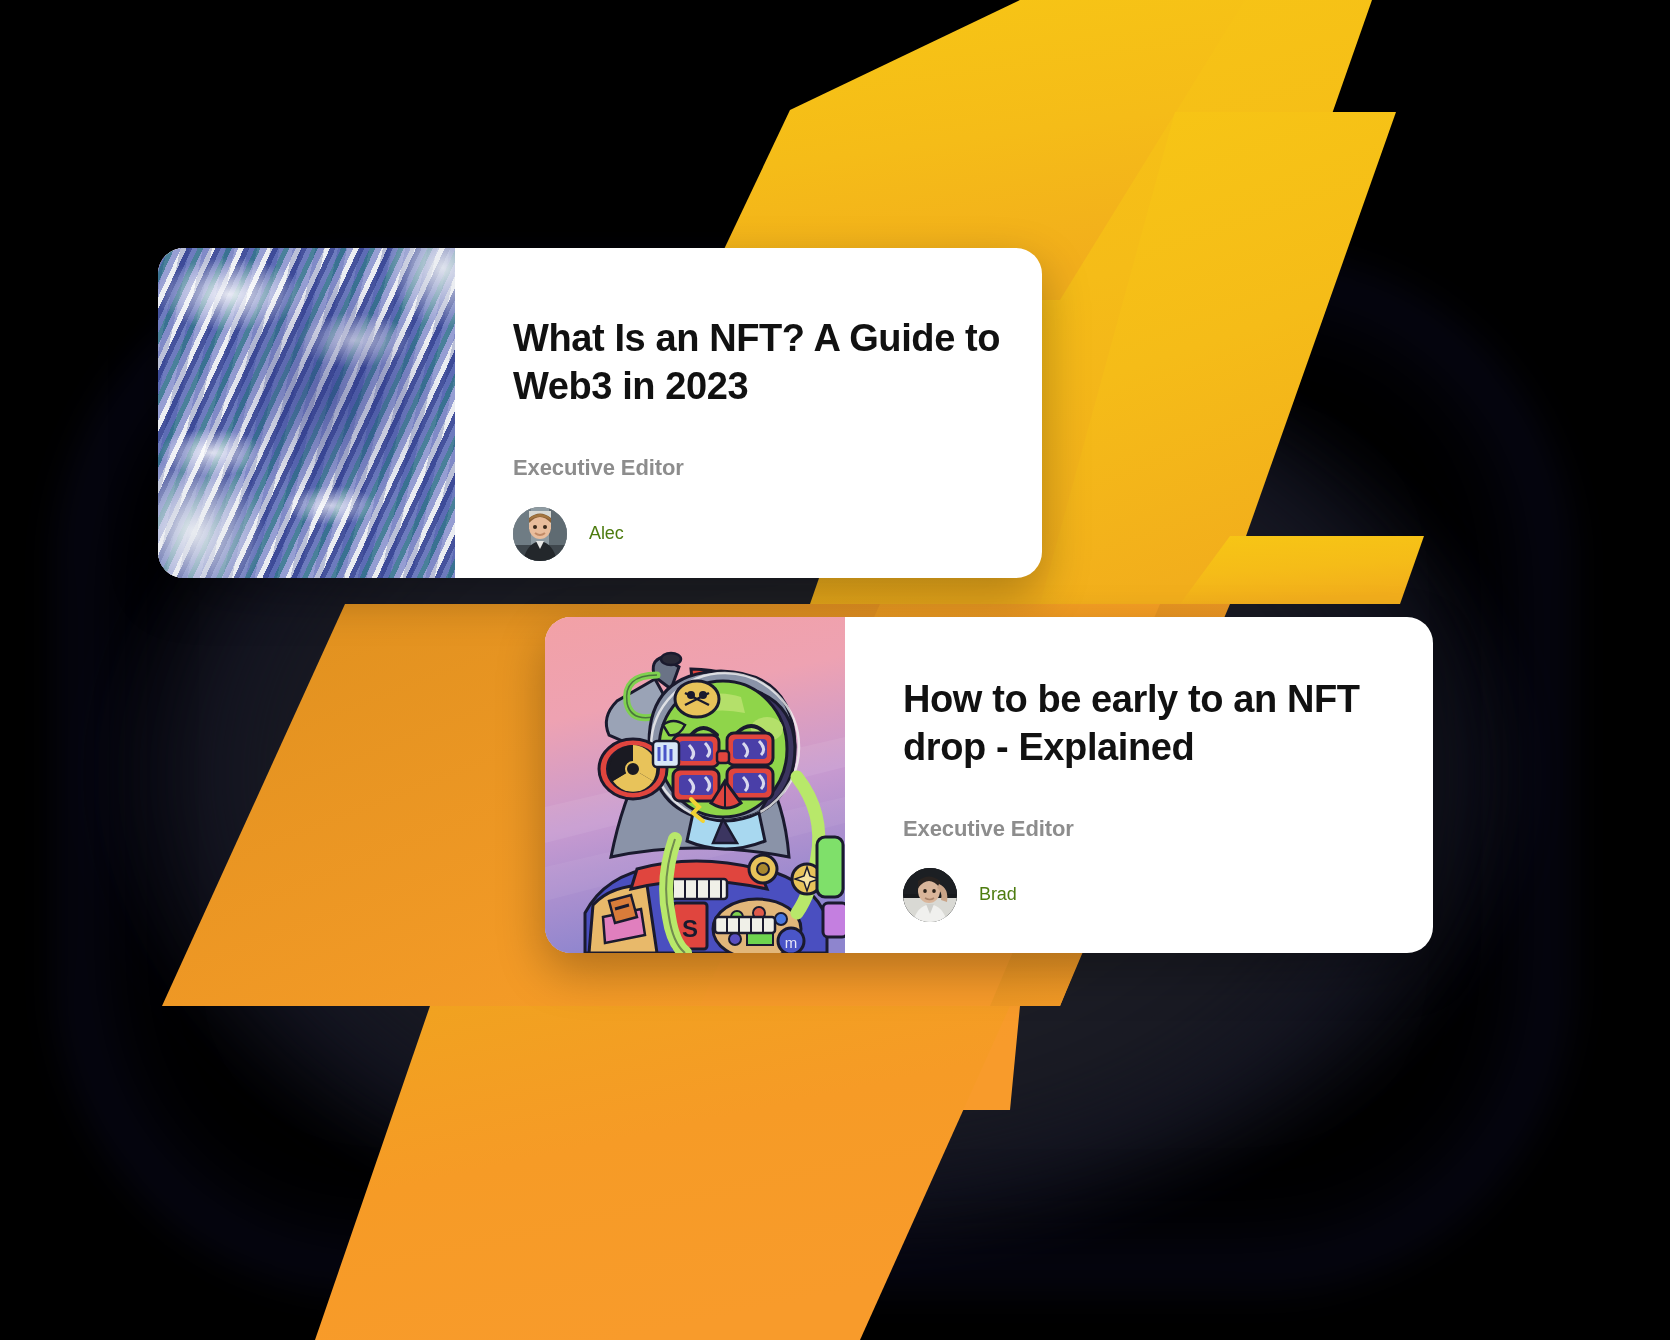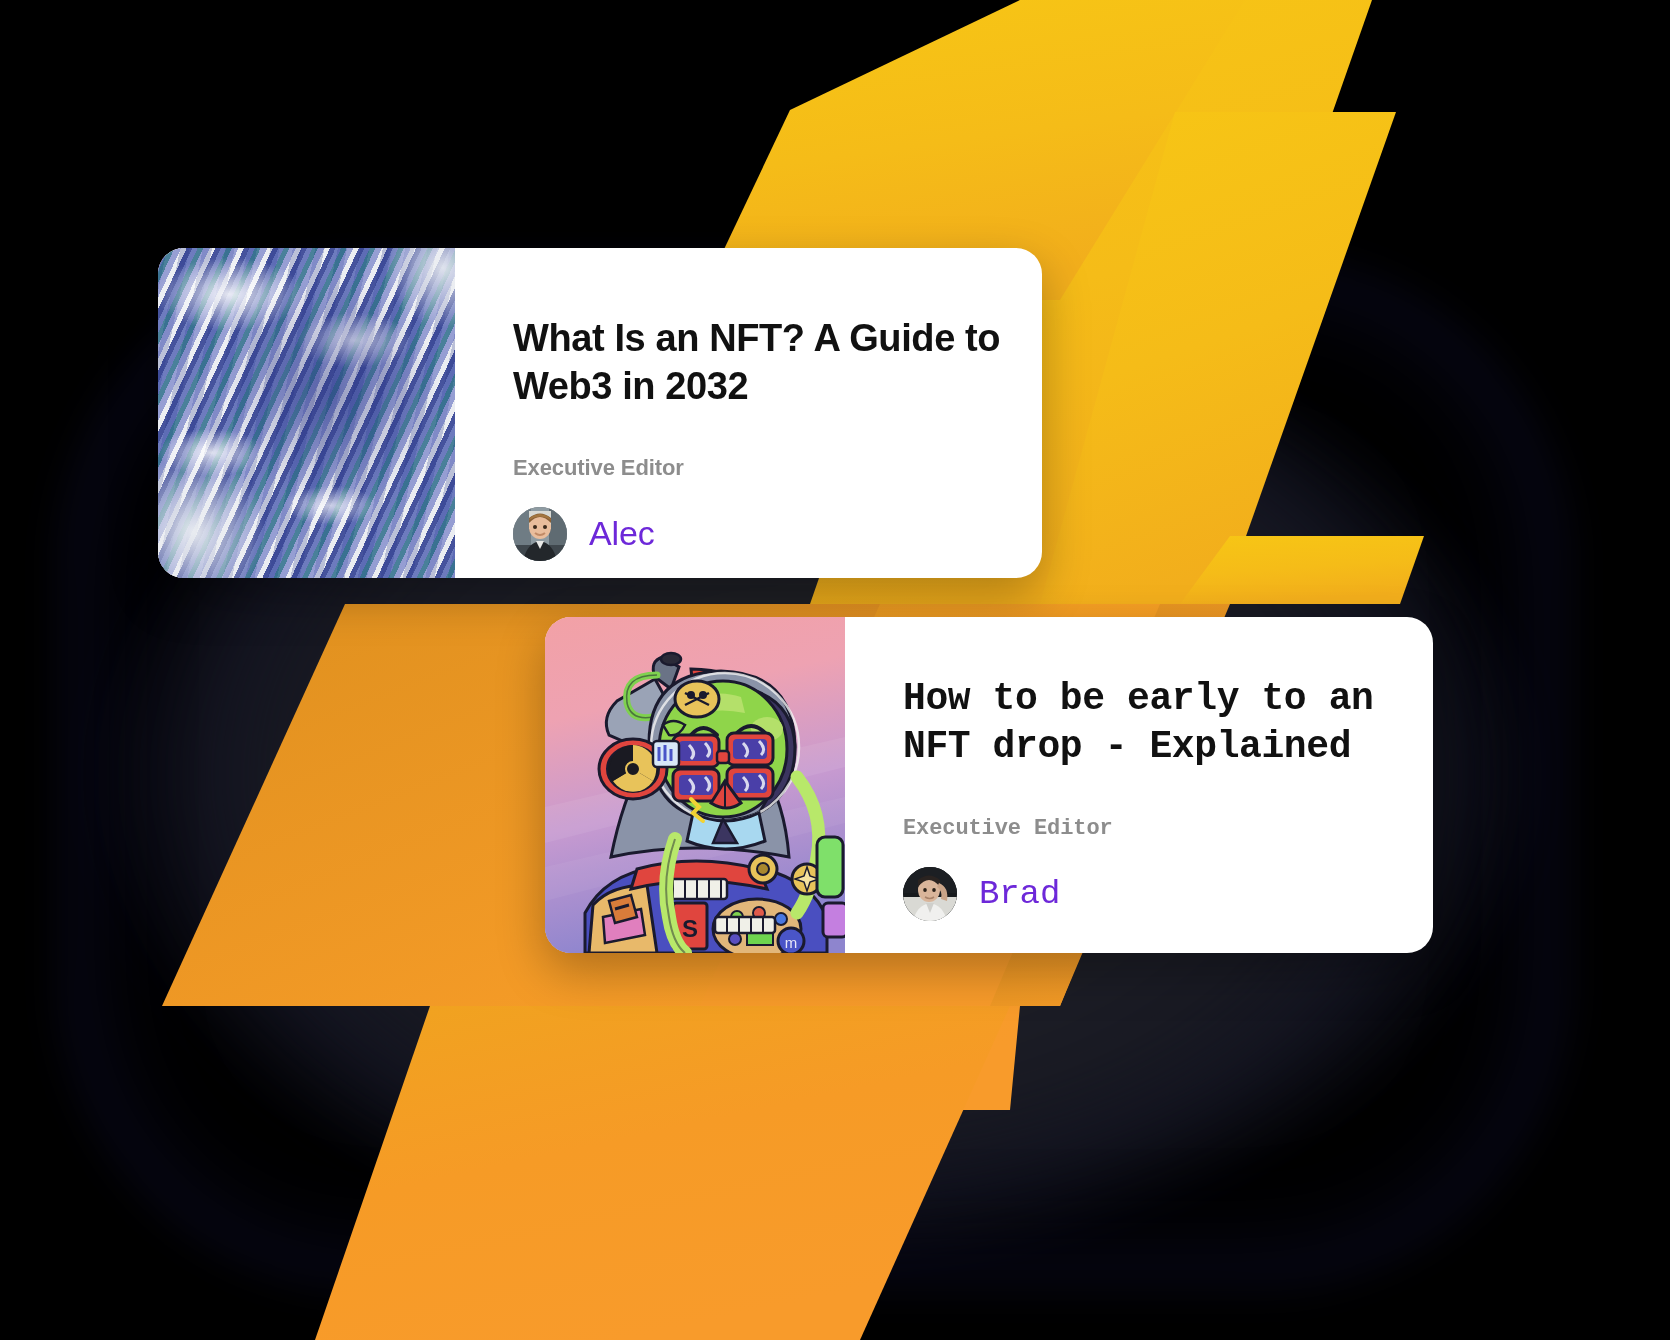--- a/index.html
+++ b/index.html
@@ -133,21 +133,21 @@
     box-sizing: border-box;
   }
   .card-title {
     font-size: 38px;
     font-weight: 700;
     line-height: 1.27;
     color: #111111;
     letter-spacing: -0.4px;
     margin: 0;
   }
-  .card-2 .card-body { padding: 58px 40px 0 58px; font-family: Liberation Mono, monospace; }
+  .card-2 .card-body { padding: 58px 40px 0 58px; }
   .card-role {
     margin-top: 44px;
     font-size: 22px;
     font-weight: 600;
     color: #8d8d8d;
     letter-spacing: -0.1px;
   }
   .card-author {
     margin-top: 26px;
     display: flex;
@@ -158,23 +158,23 @@
     width: 54px;
     height: 54px;
     border-radius: 50%;
     overflow: hidden;
     flex: 0 0 auto;
     position: relative;
     background: #5b5f63;
   }
   .avatar svg { position: absolute; inset: 0; width: 100%; height: 100%; }
   .author-name {
-    font-size: 34px;
+    font-size: 18px;
     font-weight: 400;
-    color: #6d28d9;
+    color: #4d7c0f;
     letter-spacing: -0.1px;
   }
 </style>
 </head>
 <body>
 
 <div id="stage">
 
   <div class="glow-outer"></div>
   <div class="glow-inner"></div>
@@ -215,21 +215,21 @@
 
       <polygon fill="url(#gradOrangeB)" points="1160,604 1230,604 1060,1006 990,1006"></polygon>
     </svg>
   </div>
 
   <div class="card card-1">
     <div class="card-thumb">
       <div class="art-blue"></div>
     </div>
     <div class="card-body">
-      <div class="card-title">What Is an NFT? A Guide to Web3 in 2032</div>
+      <div class="card-title">What Is an NFT? A Guide to Web3 in 2023</div>
       <div class="card-role">Executive Editor</div>
       <div class="card-author">
         <div class="avatar">
           <svg viewBox="0 0 54 54" xmlns="http://www.w3.org/2000/svg">
             <rect width="54" height="54" fill="#8e9ba2"></rect>
             <rect x="0" y="0" width="18" height="54" fill="#6f7c84"></rect>
             <rect x="36" y="0" width="18" height="54" fill="#5f6b72"></rect>
             <rect x="0" y="38" width="54" height="16" fill="#3f474d"></rect>
             <rect x="16" y="4" width="22" height="18" fill="#d8d9d4"></rect>
             <ellipse cx="27" cy="20" rx="11" ry="12" fill="#e9bd9c"></ellipse>

